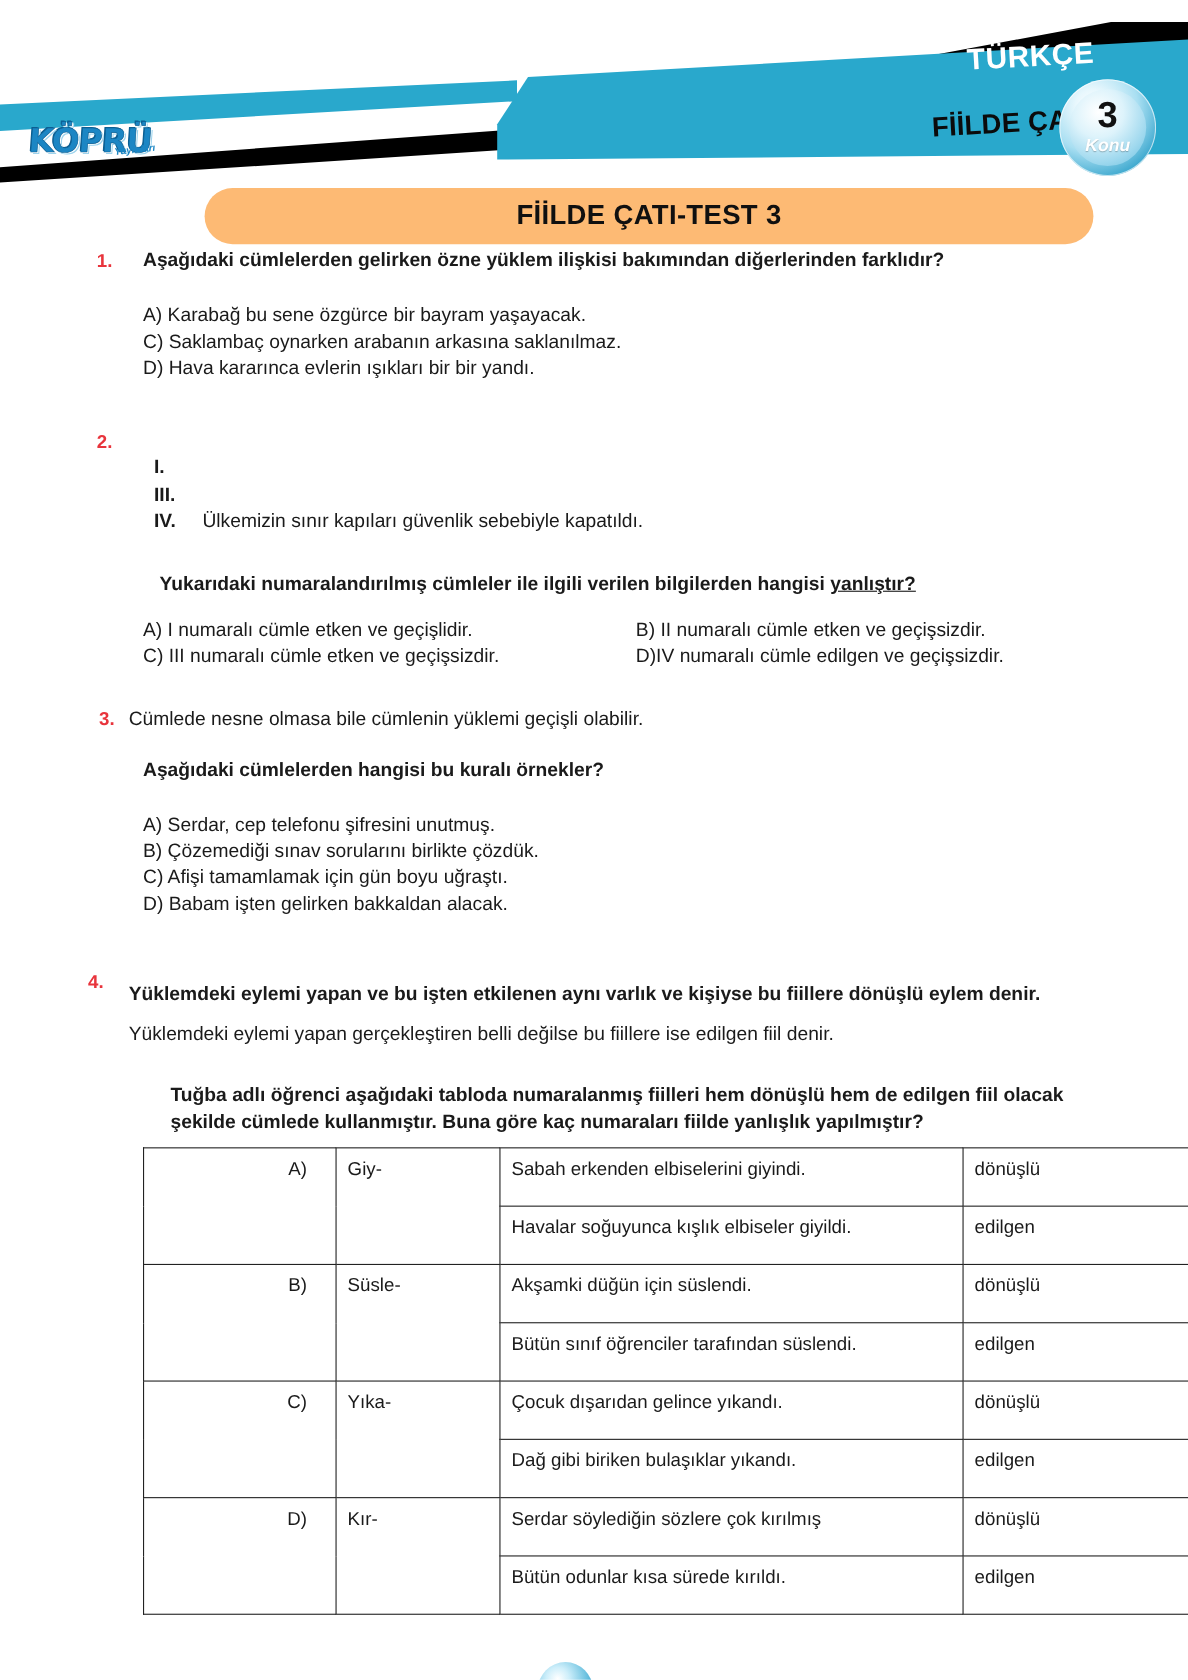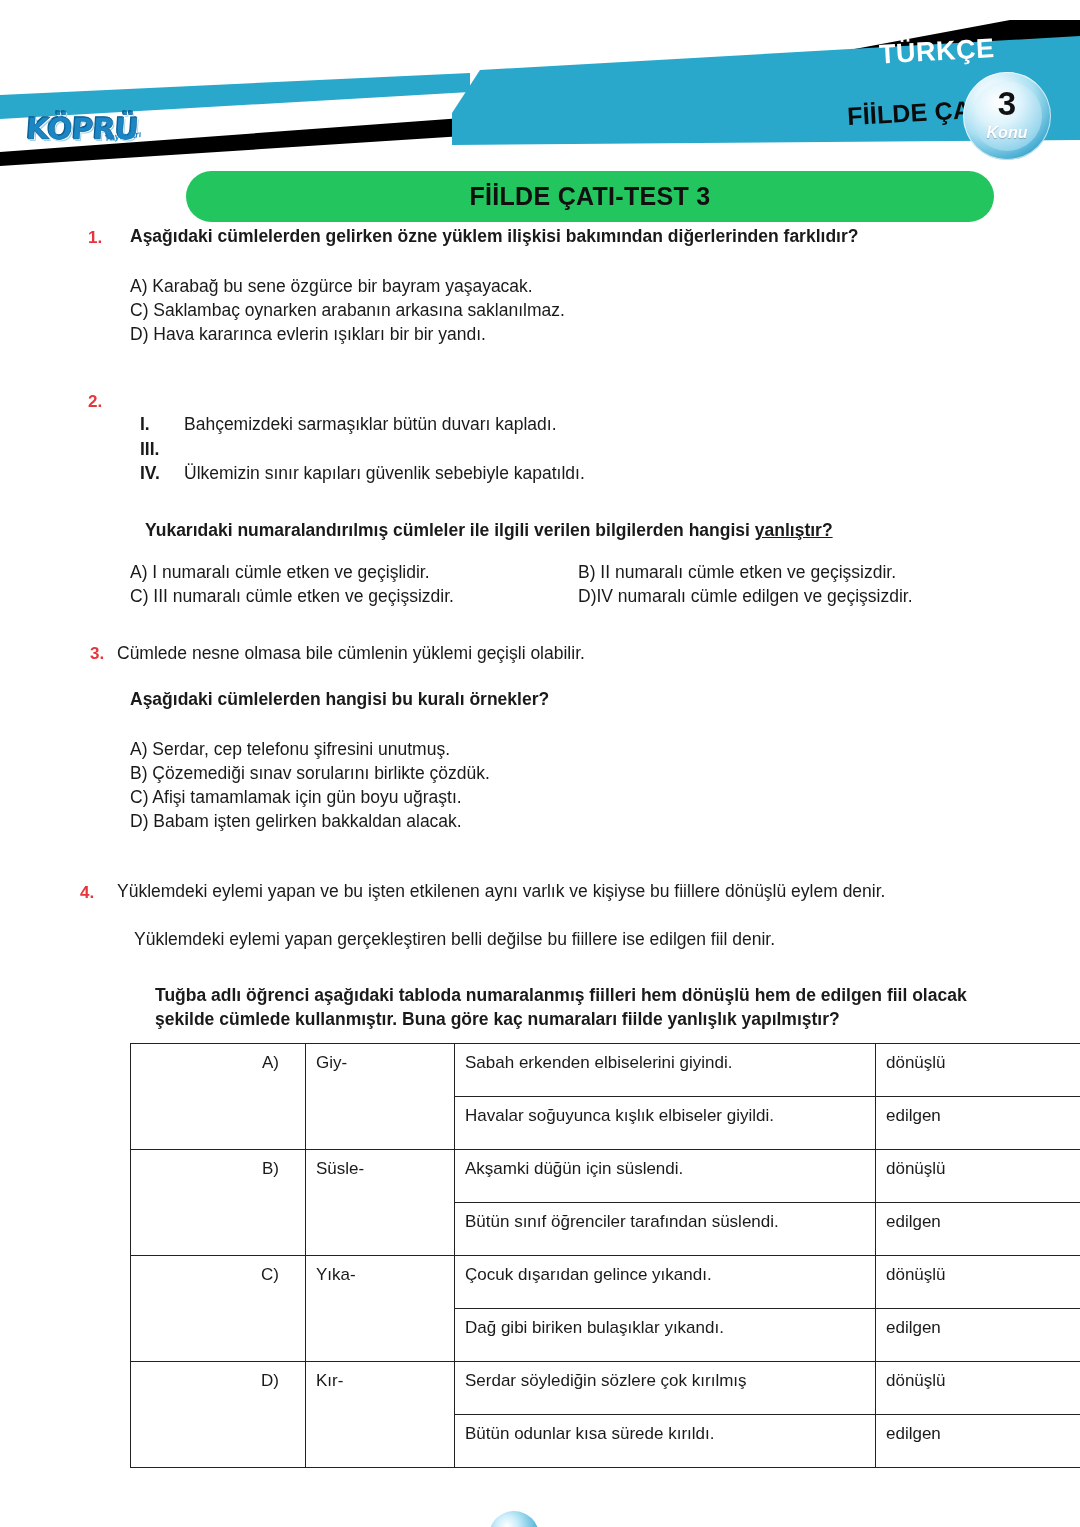--- a/index.html
+++ b/index.html
@@ -119,21 +119,21 @@
     text-shadow: 0 1px 1px rgba(0,0,0,.25);
   }
 
   
   .title-pill {
     position: absolute;
     left: 186px;
     top: 171px;
     width: 808px;
     height: 51px;
-    background: #22c55e;
+    background: #fdba74;
     border-radius: 26px;
     display: flex;
     align-items: center;
     justify-content: center;
   }
   .title-pill span {
     font-size: 25px;
     font-weight: 700;
     color: #101010;
     letter-spacing: 0.3px;
@@ -186,22 +186,22 @@
   
   #q3 { position: absolute; left: 0; top: 417px; width: 1080px; }
   #q3 .qnum { left: 90px; top: 1px; }
   #q3 .stem1 { position: absolute; left: 117px; top: 0; font-size: 17.5px; }
   #q3 .stem2 { position: absolute; left: 130px; top: 46px; font-weight: 700; font-size: 17.5px; }
   #q3 .opts { position: absolute; left: 130px; top: 94px; }
 
   
   #q4 { position: absolute; left: 0; top: 655px; width: 1080px; }
   #q4 .qnum { left: 80px; top: 2px; }
-  #q4 .p1 { position: absolute; left: 117px; top: 0; font-size: 17.5px; }
-  #q4 .p2 { position: absolute; left: 117px; top: 48px; font-size: 17.5px; margin-left: 17px; }
+  #q4 .p1 { position: absolute; left: 117px; top: 12px; font-size: 17.5px; font-weight: bold; }
+  #q4 .p2 { position: absolute; left: 117px; top: 48px; font-size: 17.5px; }
   #q4 .p3 { position: absolute; left: 130px; top: 102px; width: 850px;
             font-weight: 700; font-size: 17.5px; line-height: 1.38; margin-left: 25px; }
 
   
   .tbl {
     position: absolute;
     left: 130px;
     top: 1043px;
     width: 866px;
     border-collapse: collapse;
@@ -281,21 +281,20 @@
       <div class="opt">D) Hava kararınca evlerin ışıkları bir bir yandı.</div>
     </div>
   </div>
 
   <div class="q" id="q2">
     <div class="qnum">2.</div>
 
     <div class="rlist">
       <div class="row">
         <span class="rn">I.</span>
-        <span>Bahçemizdeki sarmaşıklar bütün duvarı kapladı.</span>
       </div>
       <div class="row">
         <span class="rn">III.</span>
       </div>
       <div class="row">
         <span class="rn">IV.</span>
         <span>Ülkemizin sınır kapıları güvenlik sebebiyle kapatıldı.</span>
       </div>
     </div>
 

